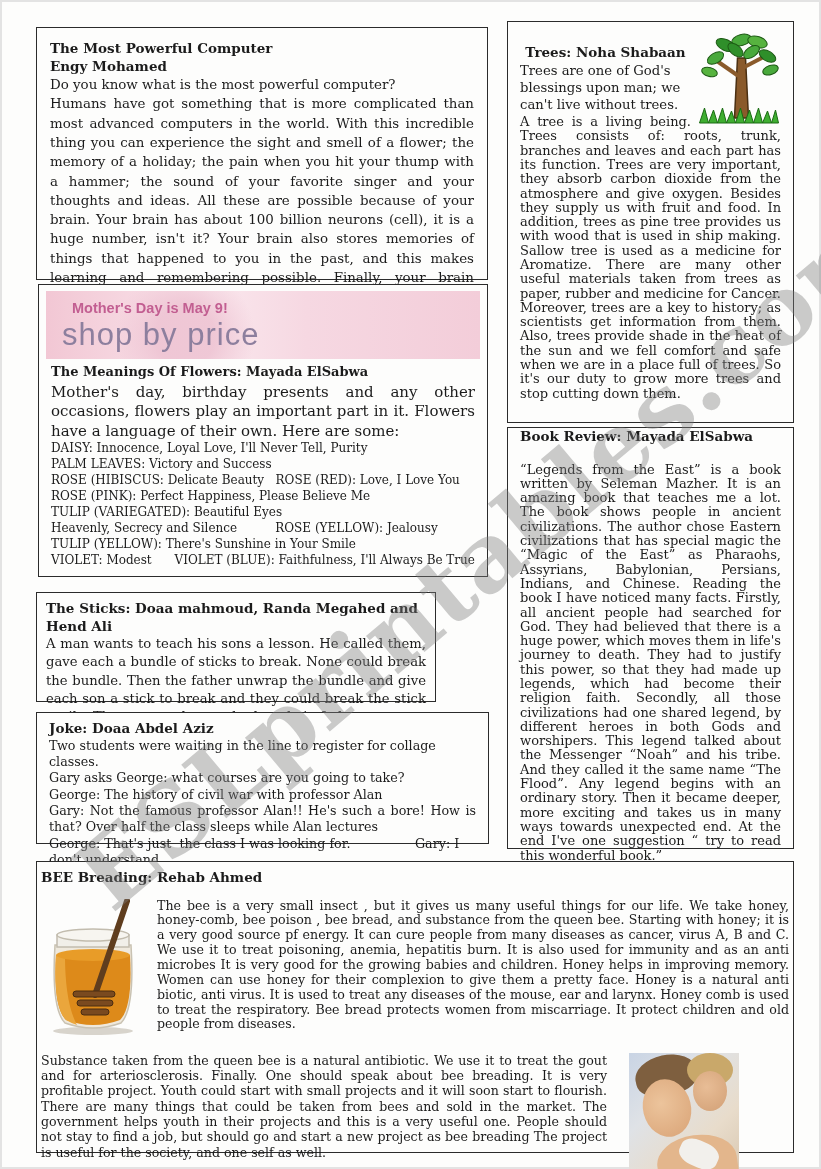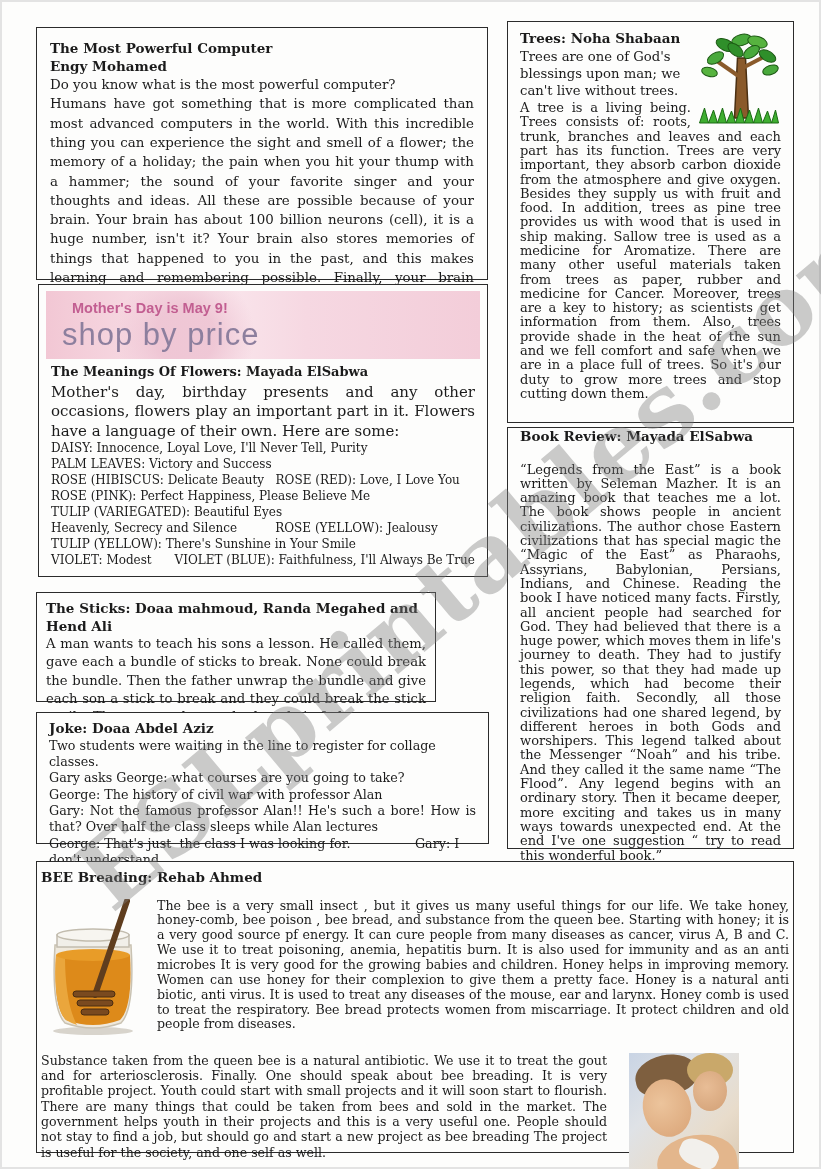--- a/index.html
+++ b/index.html
@@ -24,21 +24,21 @@
   .fl{font-size:12px;line-height:1.33;margin:0 5px;}
 
   .box-sticks{left:36px;top:592px;width:400px;height:110px;padding:7px 9px;}
   .box-sticks .p{font-size:13.2px;line-height:1.38;}
 
   .box-joke{left:36px;top:712px;width:453px;height:132px;padding:7px 12px;}
   .jl{font-size:12.7px;line-height:1.29;}
 
   
   .box-trees{left:507px;top:21px;width:287px;height:402px;padding:8px 12px;}
-  .box-trees .h{font-size:13.5px;}
+  .box-trees .h{font-size:13.5px;margin-top:14px;text-align:center;}
   .tree-img{float:right;width:86px;height:96px;margin:0 0 2px 4px;}
   .trees-intro{font-size:13.2px;line-height:1.3;}
   .box-trees .p{font-size:13px;line-height:1.1;}
 
   .box-review{left:507px;top:427px;width:287px;height:422px;padding:0 12px;}
   .box-review .p{font-size:13px;line-height:1.1;margin-top:17px;}
 
   
   .banner{position:relative;width:100%;height:68px;overflow:hidden;
     background:linear-gradient(90deg,#f2c7d4 0%,#fae7ed 38%,#f6d8e2 60%,#f3cdd9 100%);}

